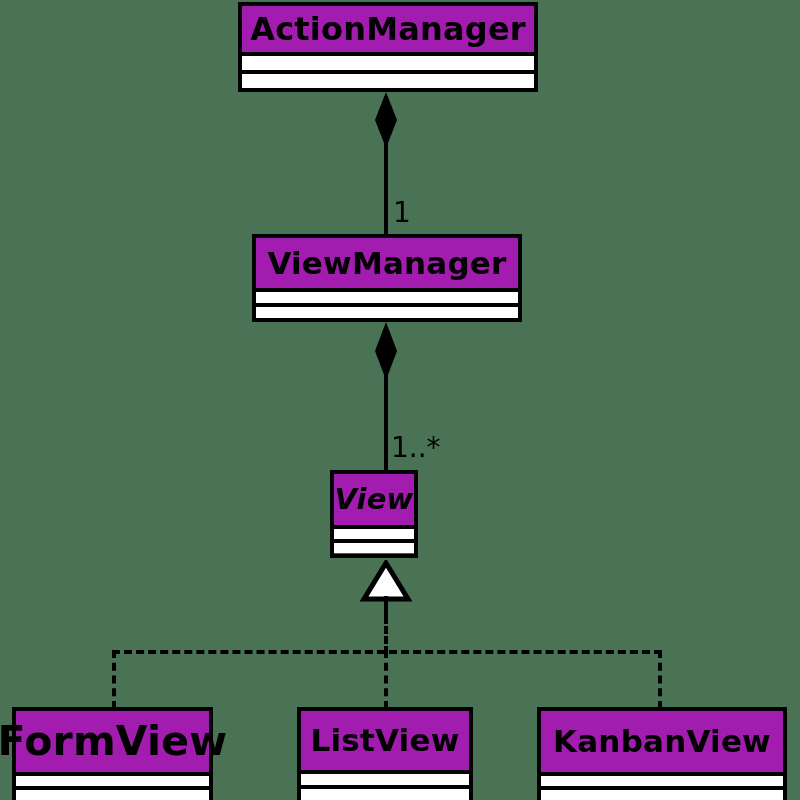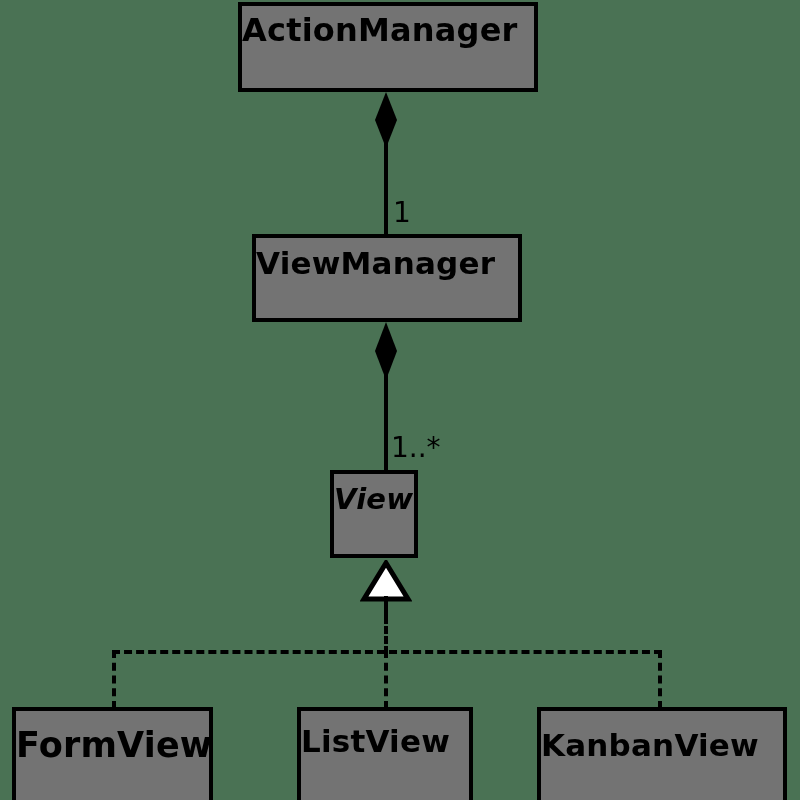--- a/index.html
+++ b/index.html
@@ -13,24 +13,24 @@
     height: 800px;
     background: #4a7254;
     overflow: hidden;
     font-family: "DejaVu Sans", sans-serif;
   }
 
   
   .uml-class {
     position: absolute;
     box-sizing: border-box;
-    background: #737373;
+    background: #a21caf;
     border: 4px solid #000000;
     display: flex;
-    flex-direction: row;
+    flex-direction: column;
   }
   .uml-title {
     box-sizing: border-box;
     display: flex;
     align-items: center;
     justify-content: center;
     font-weight: bold;
     color: #000000;
     letter-spacing: 0.2px;
     white-space: nowrap;
@@ -126,21 +126,21 @@
 
   <div class="edge-dash-h" style="left:112px; top:650px; width:550px;"></div>
 
   <div class="edge-dash-v" style="left:112px; top:650px; height:59px;"></div>
 
   <div class="edge-dash-v" style="left:384px; top:650px; height:59px;"></div>
 
   <div class="edge-dash-v" style="left:658px; top:650px; height:59px;"></div>
 
   <div class="uml-class" style="left:12px; top:707px; width:201px; height:98px;">
-    <div class="uml-title" style="height:68px; font-size:35px;">FormView</div>
+    <div class="uml-title" style="height:68px; font-size:41px;">FormView</div>
     <div class="uml-compartment" style="height:16px;"></div>
     <div class="uml-compartment" style="height:16px;"></div>
   </div>
 
   <div class="uml-class" style="left:297px; top:707px; width:176px; height:98px;">
     <div class="uml-title" style="height:60px; font-size:31px;">ListView</div>
     <div class="uml-compartment" style="height:16px;"></div>
     <div class="uml-compartment" style="height:16px;"></div>
   </div>
 

